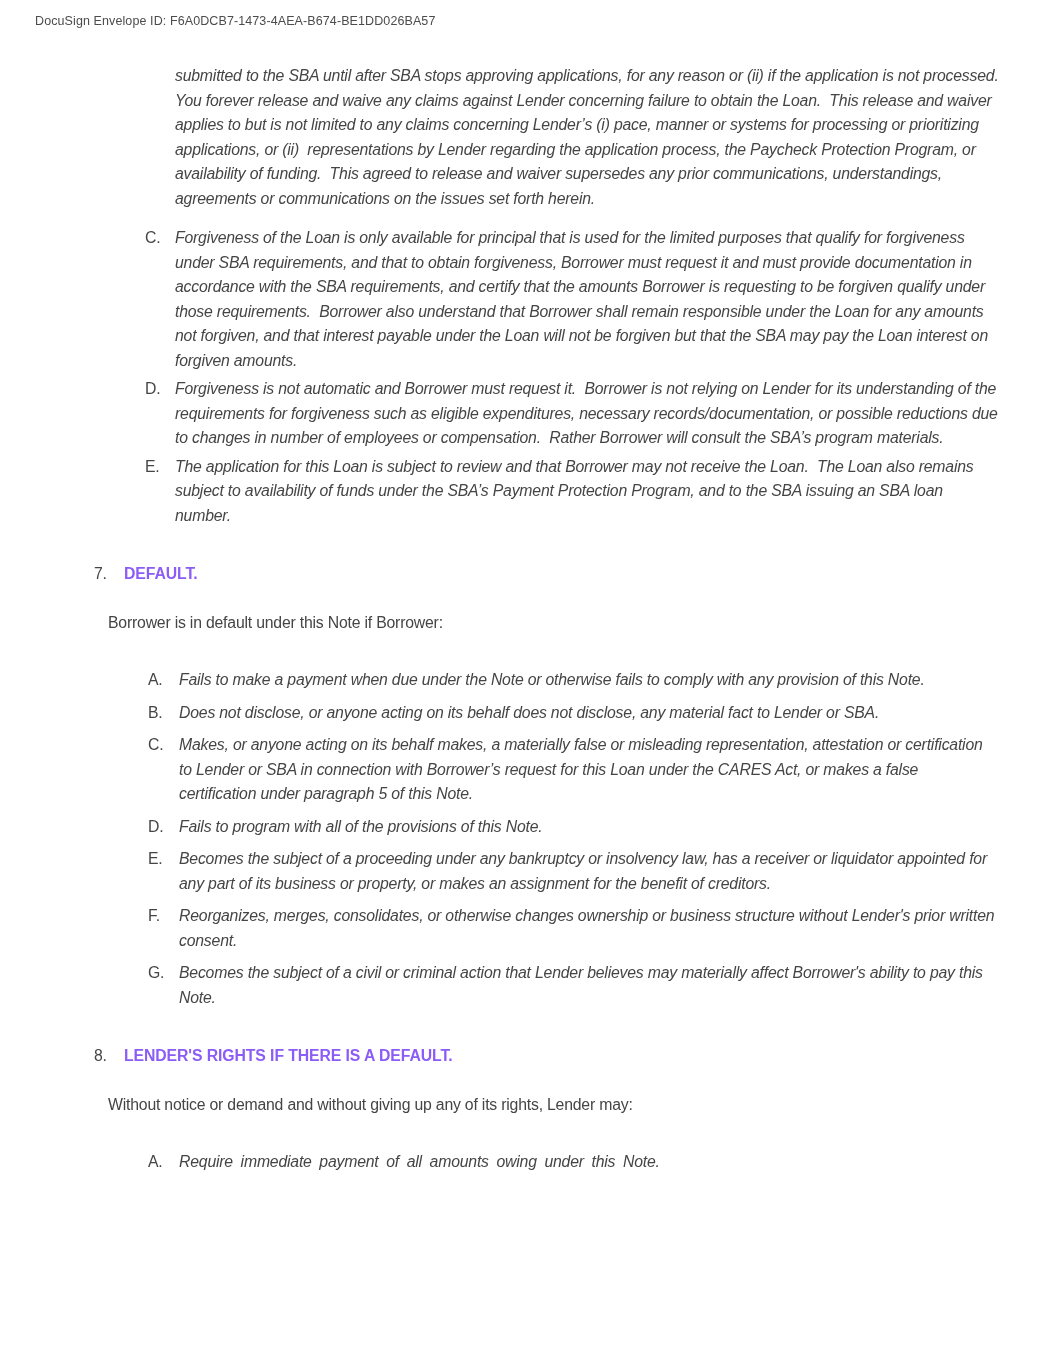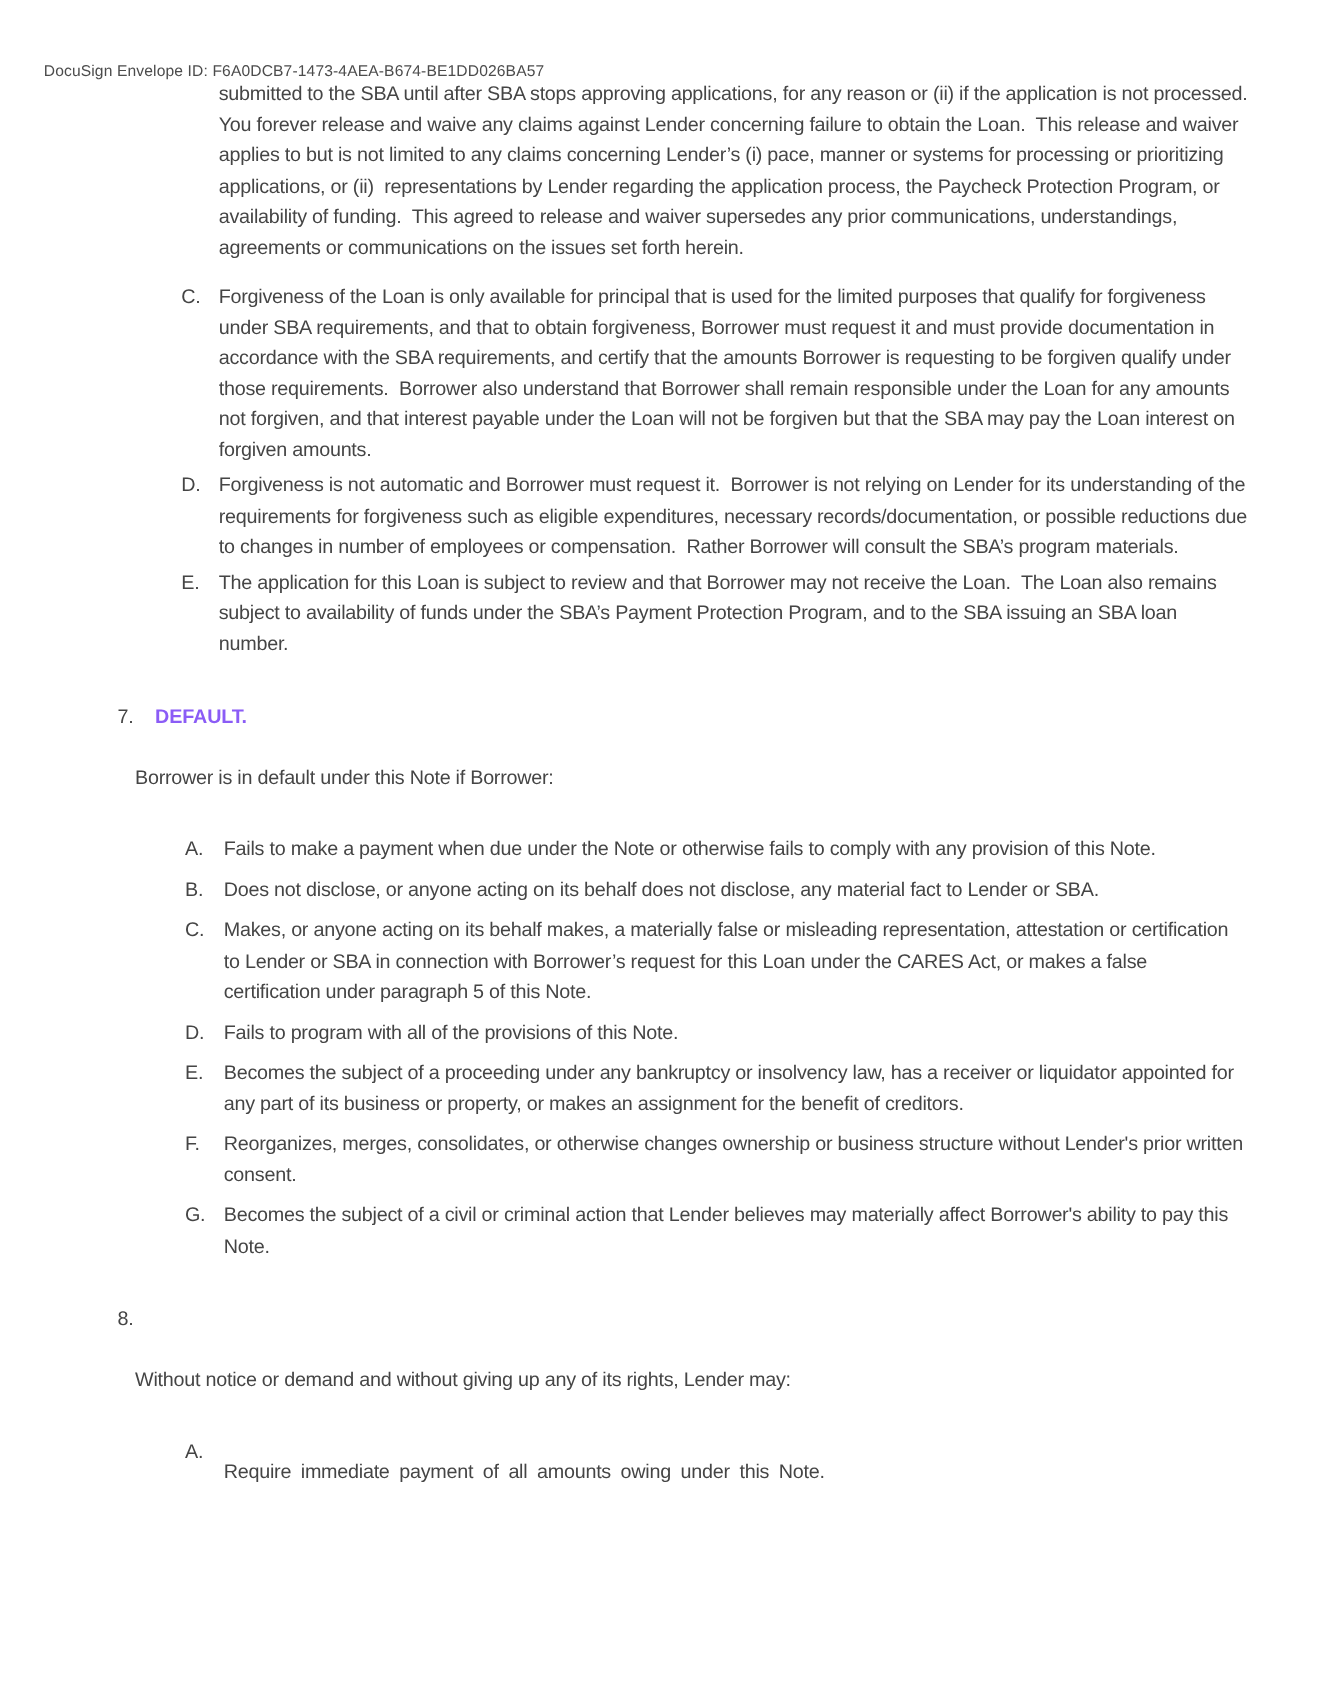--- a/index.html
+++ b/index.html
@@ -13,32 +13,31 @@
     color: #454545;
     overflow: hidden;
   }
   .doc-header {
     position: absolute;
     left: 35px;
     top: 14px;
     font-size: 12.5px;
     color: #4c4c4c;
     letter-spacing: 0.1px;
-    margin-top: 36px;
   }
   .content {
     position: absolute;
     left: 94px;
     top: 64px;
     width: 905px;
     font-size: 15.8px;
     line-height: 24.5px;
     letter-spacing: -0.2px;
   }
-  .pre { white-space: pre-wrap; }
+  .pre { white-space: pre-wrap; font-style: italic; }
   .p-cont {
     margin-left: 81px;
     margin-bottom: 15px;
   }
   .l1-item {
     display: flex;
     margin-left: 51px;
     margin-bottom: 4px;
   }
   .l1-item .marker { flex: 0 0 30px; }
@@ -54,21 +53,21 @@
     margin-left: 14px;
     margin-bottom: 33px;
   }
   .l2-item {
     display: flex;
     margin-left: 54px;
     margin-bottom: 8px;
   }
   .l2-item .marker { flex: 0 0 31px; }
   .l2-item .item-text { flex: 1; }
-  .justified { word-spacing: 3.5px; margin-top: 16px; }
+  .justified { word-spacing: 3.5px; }
 </style>
 </head>
 <body>
 
 <div class="page">
 
   <div class="doc-header">DocuSign Envelope ID: F6A0DCB7-1473-4AEA-B674-BE1DD026BA57</div>
 
   <div class="content">
 
@@ -122,20 +121,21 @@
         <span class="item-text pre">Reorganizes, merges, consolidates, or otherwise changes ownership or business structure without Lender's prior written consent.</span>
       </div>
       <div class="l2-item">
         <span class="marker">G.</span>
         <span class="item-text pre">Becomes the subject of a civil or criminal action that Lender believes may materially affect Borrower's ability to pay this Note.</span>
       </div>
     </div>
 
     <div class="sec-head">
       <span class="sec-num">8.</span>
+      <span class="sec-title">LENDER'S RIGHTS IF THERE IS A DEFAULT.</span>
     </div>
 
     <div class="intro">Without notice or demand and without giving up any of its rights, Lender may:</div>
 
     <div>
       <div class="l2-item">
         <span class="marker">A.</span>
         <span class="item-text pre justified">Require immediate payment of all amounts owing under this Note.</span>
       </div>
     </div>

